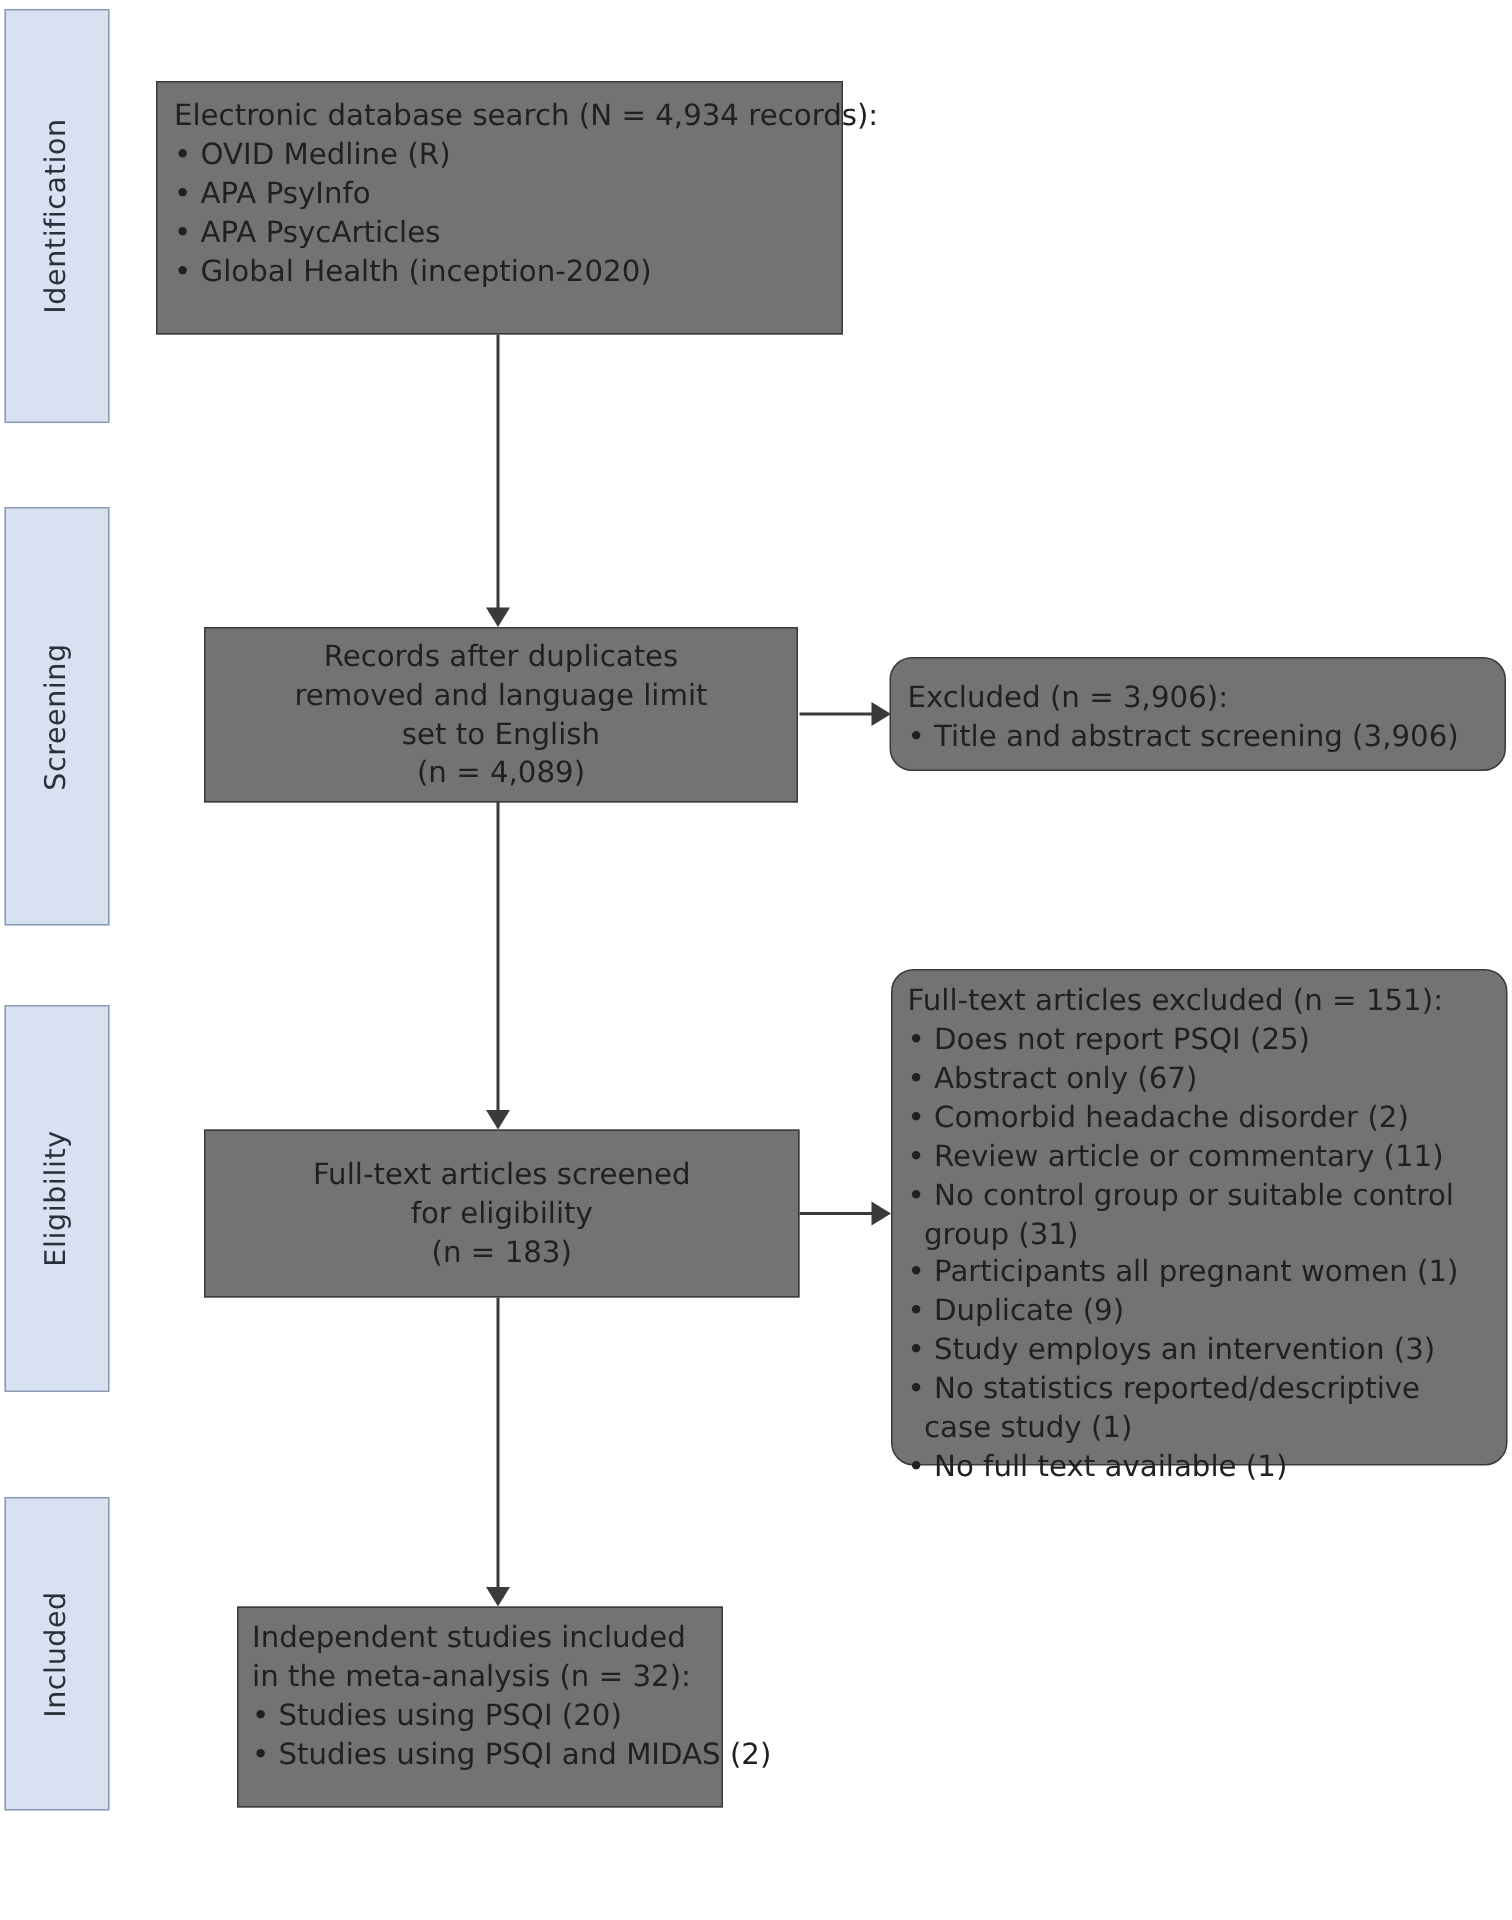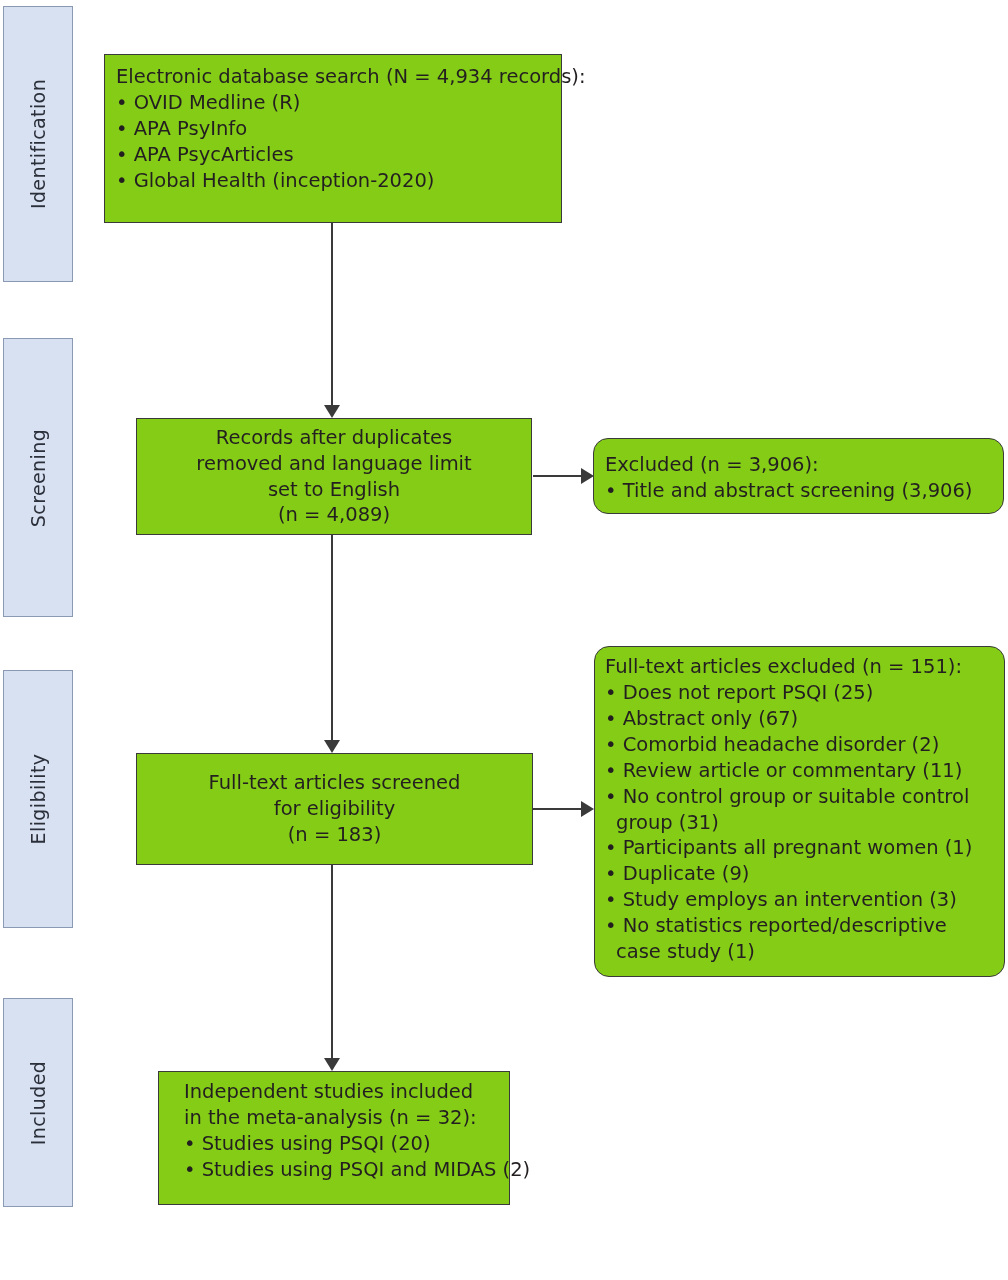--- a/index.html
+++ b/index.html
@@ -38,21 +38,21 @@
     font-size: 19px;
     letter-spacing: 0.4px;
     color: #2b2f3a;
     line-height: 1;
   }
 
   
   .node {
     position: absolute;
     box-sizing: border-box;
-    background: #84cc16;
+    background: #737373;
     border: 1.6px solid #3a3a3a;
     font-size: 19.5px;
     line-height: 1.33;
     color: #231f20;
     padding: 9px 11px;
   }
   .node.rounded {
     border-radius: 15px;
     justify-content: flex-end;
   }
@@ -179,22 +179,23 @@
     <div class="line">Full-text articles excluded (n = 151):</div>
     <div class="bullet-line">• Does not report PSQI (25)</div>
     <div class="bullet-line">• Abstract only (67)</div>
     <div class="bullet-line">• Comorbid headache disorder (2)</div>
     <div class="bullet-line">• Review article or commentary (11)</div>
     <div class="bullet-line wrap2">• No control group or suitable control group (31)</div>
     <div class="bullet-line">• Participants all pregnant women (1)</div>
     <div class="bullet-line">• Duplicate (9)</div>
     <div class="bullet-line">• Study employs an intervention (3)</div>
     <div class="bullet-line wrap2">• No statistics reported/descriptive case study (1)</div>
-  </div>
-
-  <div class="node" style="left:158px; top:1071px; width:352px; height:134px; padding:7px 25px;">
+    <div class="bullet-line">• No full text available (1)</div>
+  </div>
+
+  <div class="node" style="left:158px; top:1071px; width:324px; height:134px; padding:7px 9px;">
     <div class="line">Independent studies included</div>
     <div class="line">in the meta-analysis (n = 32):</div>
     <div class="bullet-line">• Studies using PSQI (20)</div>
     <div class="bullet-line">• Studies using PSQI and MIDAS (2)</div>
   </div>
 
 </div>
 
 </body></html>

